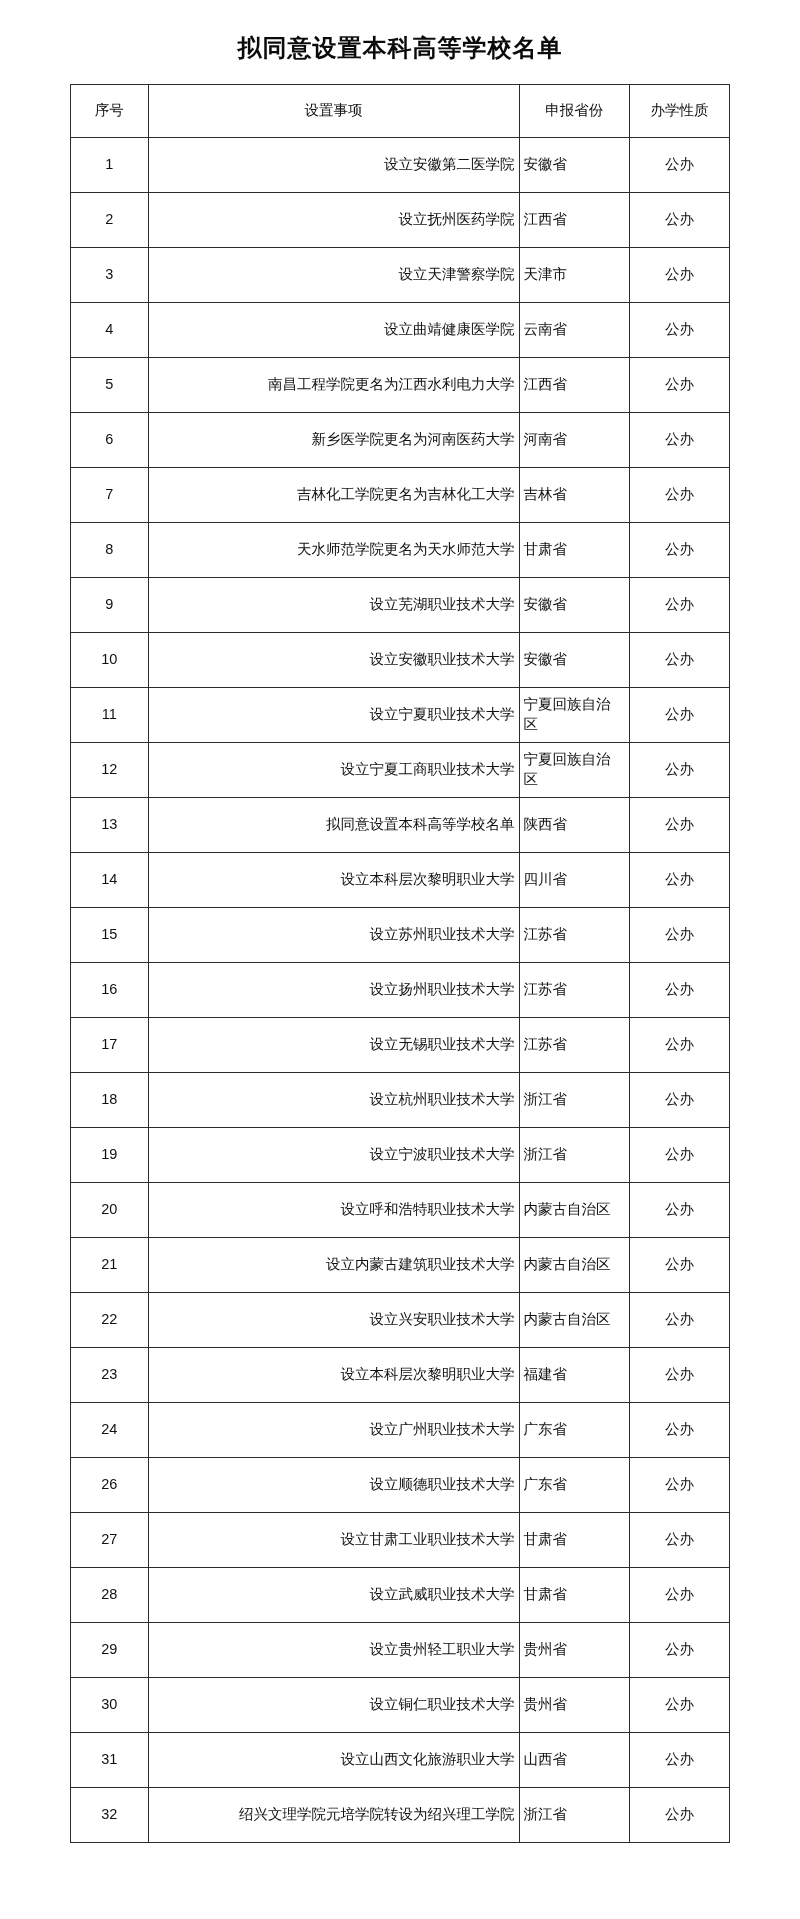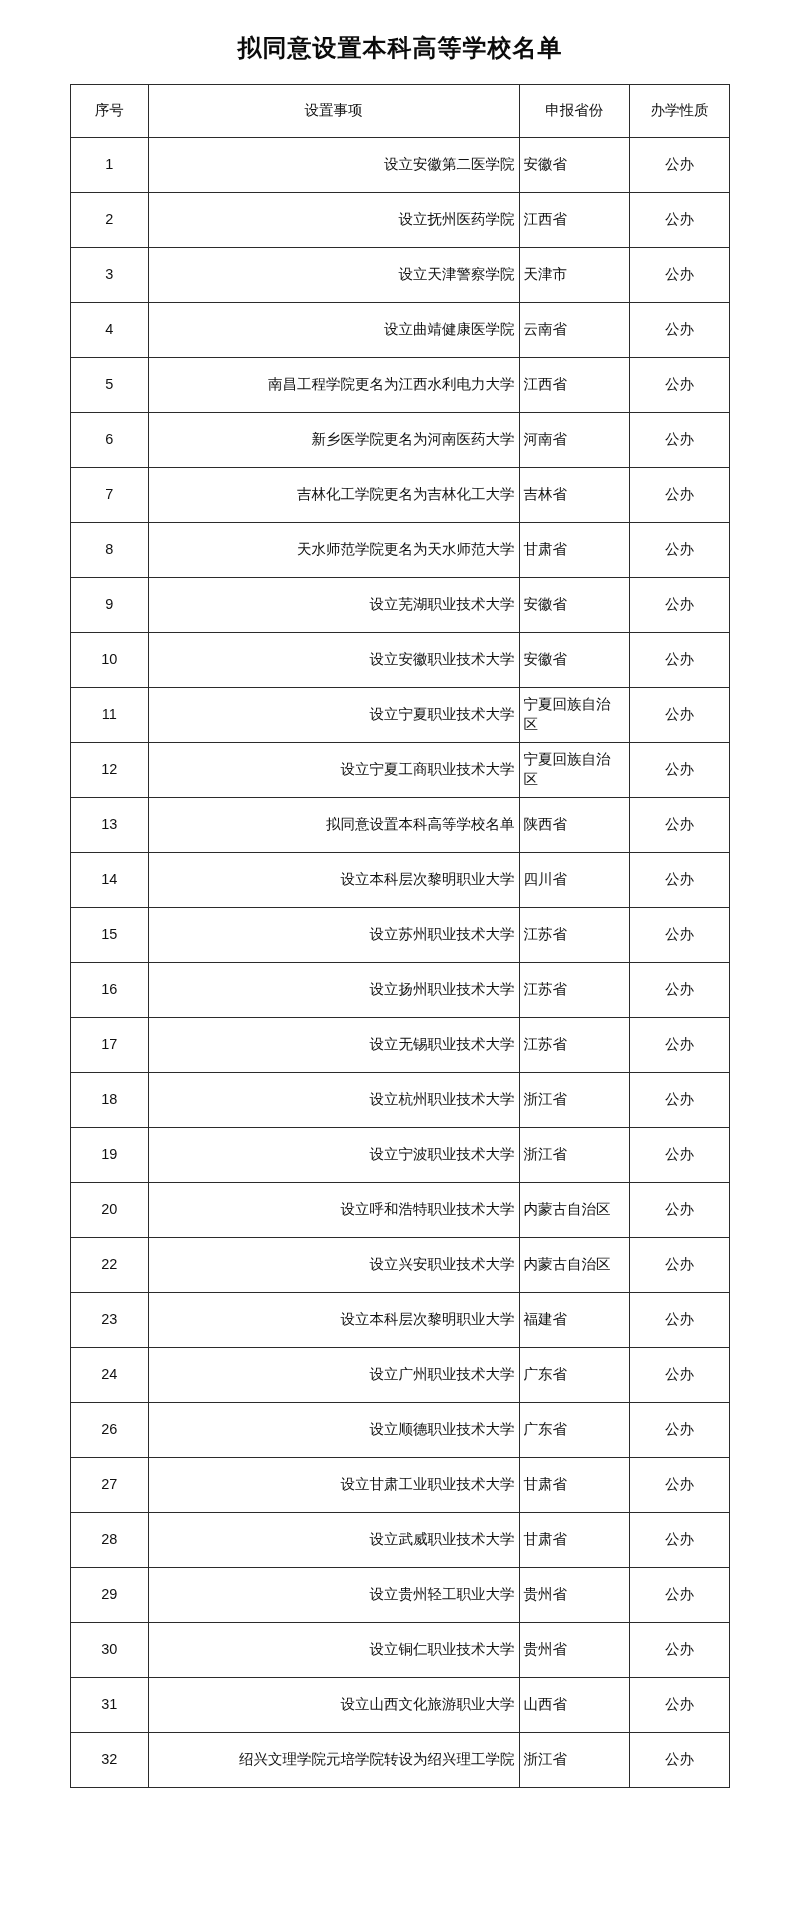--- a/index.html
+++ b/index.html
@@ -210,20 +210,26 @@
           <td class="prov">浙江省</td>
           <td class="type">公办</td>
         </tr>
         <tr>
           <td class="idx">20</td>
           <td class="item">设立呼和浩特职业技术大学</td>
           <td class="prov">内蒙古自治区</td>
           <td class="type">公办</td>
         </tr>
         <tr>
+          <td class="idx">21</td>
+          <td class="item">设立内蒙古建筑职业技术大学</td>
+          <td class="prov">内蒙古自治区</td>
+          <td class="type">公办</td>
+        </tr>
+        <tr>
           <td class="idx">22</td>
           <td class="item">设立兴安职业技术大学</td>
           <td class="prov">内蒙古自治区</td>
           <td class="type">公办</td>
         </tr>
         <tr>
           <td class="idx">23</td>
           <td class="item">设立本科层次黎明职业大学</td>
           <td class="prov">福建省</td>
           <td class="type">公办</td>

